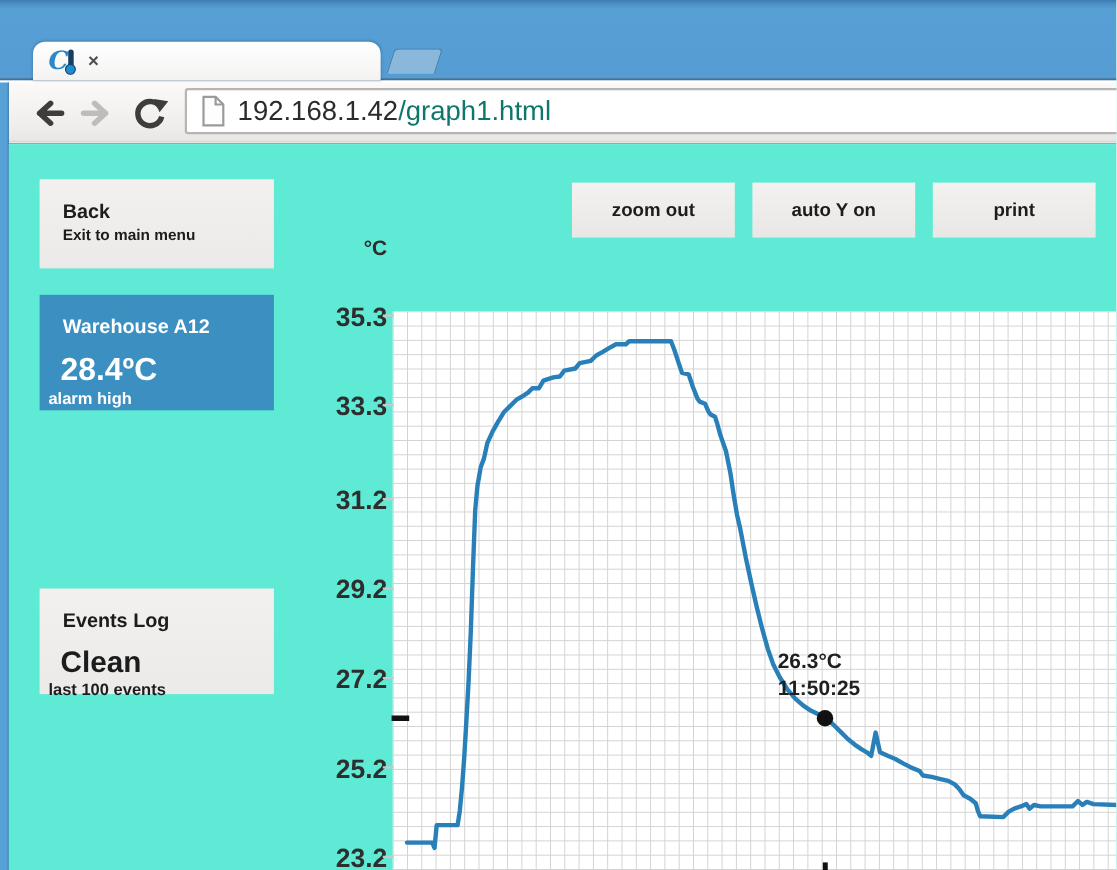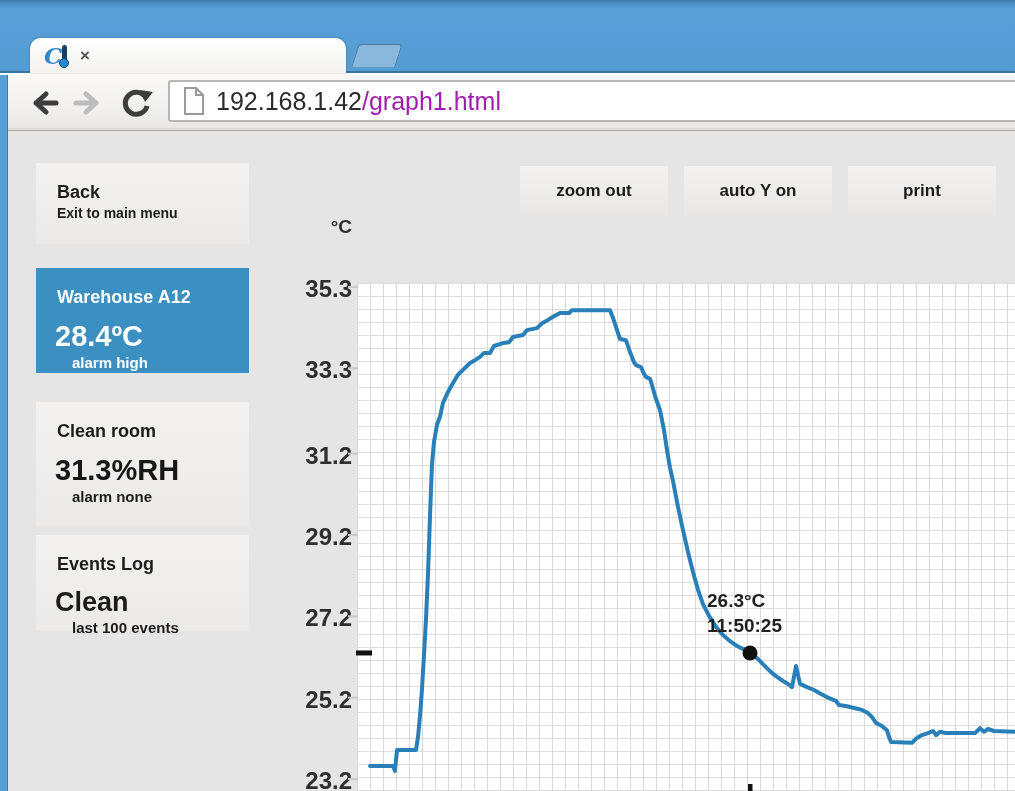--- a/index.html
+++ b/index.html
@@ -37,35 +37,35 @@
     height:1px; background:#d8d6d4; }
   .navicon { position:absolute; top:11px; width:34px; height:34px; }
   .navicon.back    { left:26px; }
   .navicon.forward { left:72px; }
   .navicon.reload  { left:120px; }
   .addressbar { position:absolute; left:168px; top:5px; width:870px; height:42px;
     background:#ffffff; border:2px solid #b7b5b3; border-radius:3px;
     display:flex; align-items:center; padding-left:12px; }
   .url { font-size:25px; letter-spacing:0; margin-left:10px; white-space:nowrap; }
   .url .dom { color:#2b2b2b; }
-  .url .path { color:#a21caf; }
+  .url .path { color:#0f766e; }
 
   .frame-left { position:absolute; left:0; top:75px; width:8px; height:716px;
     background:#57a0d6; border-right:1px solid #3d7cb0; }
 
   
   .content { position:absolute; left:8px; top:131px; width:1007px; height:660px;
-    background:#e5e5e5; overflow:hidden; }
+    background:#5eead4; overflow:hidden; }
 
   .panel { position:absolute; left:28px; width:213px;
     background:linear-gradient(180deg,#f2f1f0 0%,#ebeae8 100%); color:#1c1c1c; }
   .panel .t1 { font-size:18px; font-weight:bold; padding:19px 0 0 21px; }
   .panel .t2 { font-size:14px; font-weight:bold; padding:2px 0 0 21px; }
   .panel .big { font-size:29px; font-weight:bold; padding:14px 0 0 19px; line-height:1.0; }
-  .panel .small { font-size:15px; font-weight:bold; padding:3px 0 0 36px; }
+  .panel .small { font-size:15px; font-weight:bold; padding:3px 0 0 8px; }
   .panel.active { background:#3b8fc1; color:#ffffff; }
 
   .ctl-btn { position:absolute; top:35px; width:148px; height:50px;
     background:linear-gradient(180deg,#f3f2f1 0%,#e9e7e5 100%);
     font-size:17px; font-weight:bold; color:#1c1c1c; text-align:center;
     line-height:50px; cursor:pointer; border:none; font-family:inherit; }
 
   .unit-label { position:absolute; left:224px; top:85px; width:120px; text-align:right;
     font-size:19px; font-weight:bold; color:#2e2e2e; }
   .y-tick-label { position:absolute; width:120px; text-align:right; left:224px;
@@ -119,25 +119,20 @@
       <div class="t1">Back</div>
       <div class="t2">Exit to main menu</div>
     </div>
 
     <div class="panel active" style="top:137px; height:105px;">
       <div class="t1">Warehouse A12</div>
       <div class="big">28.4ºC</div>
       <div class="small">alarm high</div>
     </div>
 
-    <div class="panel" style="top:271px; height:124px;">
-      <div class="t1">Clean room</div>
-      <div class="big" style="color:#161616;">31.3%RH</div>
-      <div class="small">alarm none</div>
-    </div>
 
     <div class="panel" style="top:404px; height:96px;">
       <div class="t1">Events Log</div>
       <div class="big" style="font-size:27px;">Clean</div>
       <div class="small">last 100 events</div>
     </div>
 
     <button class="ctl-btn" style="left:512px;">zoom out</button>
     <button class="ctl-btn" style="left:676px;">auto Y on</button>
     <button class="ctl-btn" style="left:840px;">print</button>

